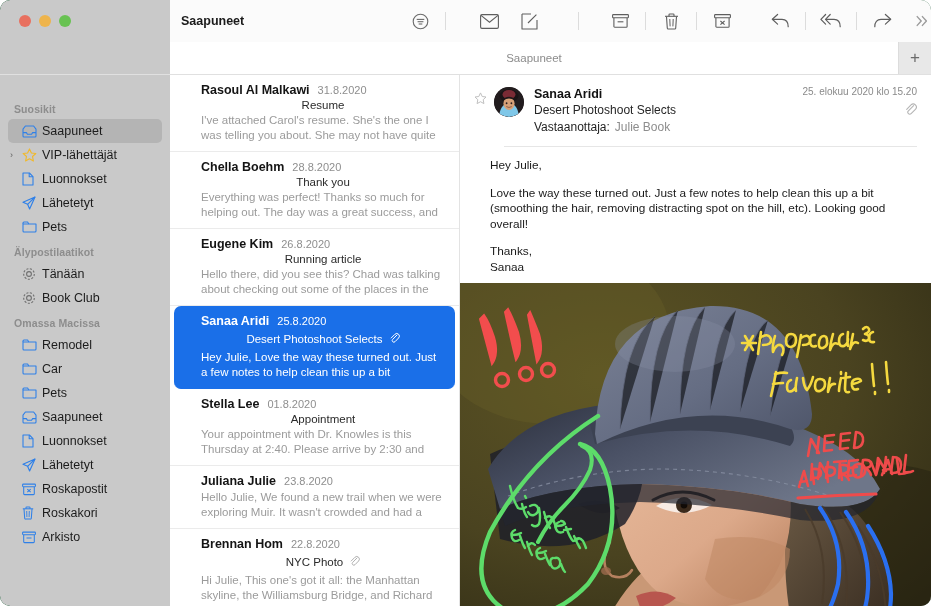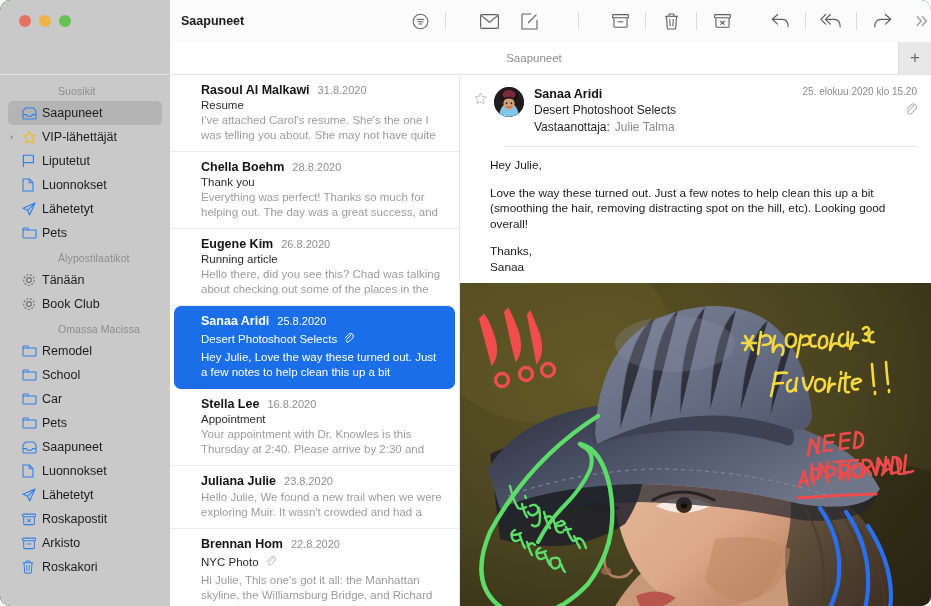--- a/index.html
+++ b/index.html
@@ -82,22 +82,22 @@
   .body-row { flex: 1; display: flex; min-height: 0; }
 
   .sidebar {
     width: 170px; flex: 0 0 170px;
     background: #c9c9c9;
     padding-top: 1px;
     overflow: hidden;
     border-bottom-left-radius: 10px;
   }
   .sb-group {
-    font-size: 10.5px; font-weight: normal; color: #8d8d8d;
-    padding: 9px 0 4px 14px; letter-spacing: 0.1px; margin-left: 44px;
+    font-size: 10.5px; font-weight: bold; color: #8d8d8d;
+    padding: 27px 0 4px 14px; letter-spacing: 0.1px;
   }
   .sb-group.tight { padding-top: 7px; }
   .sb-item {
     display: flex; align-items: center;
     height: 24px; margin: 0 8px; padding-left: 14px;
     border-radius: 5px; position: relative;
   }
   .sb-item.selected { background: #b4b4b4; }
   .sb-item .disc { position: absolute; left: 2px; top: 7px; color: #5e5e5e; font-size: 9px; }
   .sb-icon { width: 20px; display: flex; align-items: center; color: #2f80e8; flex: 0 0 20px; }
@@ -121,21 +121,21 @@
     background: #1a6fe8;
     border-bottom-color: #1a6fe8;
     border-radius: 7px;
     margin: 0 4px;
     padding-left: 27px;
     padding-right: 10px;
   }
   .msg-line1 { display: flex; align-items: baseline; justify-content: flex-start; }
   .msg-from { font-size: 12.5px; font-weight: bold; color: #141414; }
   .msg-date { font-size: 11px; color: #8e8e8e; white-space: nowrap; padding-left: 8px; }
-  .msg-line2 { display: flex; align-items: center; justify-content: flex-start; margin-top: 2px; }
+  .msg-line2 { display: flex; align-items: center; justify-content: center; margin-top: 2px; }
   .msg-subj { font-size: 11.5px; color: #2a2a2a; }
   .msg-clip { color: #b0b0b0; flex: 0 0 auto; padding-left: 6px; }
   .msg-prev {
     font-size: 11.5px; color: #9b9b9b; line-height: 14.5px;
     margin-top: 2px; max-height: 29px; overflow: hidden;
   }
   .msg.selected .msg-from,
   .msg.selected .msg-date,
   .msg.selected .msg-subj,
   .msg.selected .msg-prev { color: #ffffff; }
@@ -320,28 +320,20 @@
           <span class="disc">›</span>
           <span class="sb-icon yellow">
             <svg width="15" height="14" viewBox="0 0 15 14" fill="none">
               <path d="M7.5 0.9 L9.4 5 L13.8 5.5 L10.5 8.5 L11.4 13 L7.5 10.8 L3.6 13 L4.5 8.5 L1.2 5.5 L5.6 5 Z" stroke="currentColor" stroke-width="1.15" stroke-linejoin="round" fill="none"></path>
             </svg>
           </span>
           <span class="sb-label">VIP-lähettäjät</span>
         </div>
         <div class="sb-item">
           <span class="sb-icon">
-            <svg width="13" height="14" viewBox="0 0 13 14" fill="none">
-              <path d="M1.4 13 V1.2 h10 v7.4 h-10" stroke="currentColor" stroke-width="1.15" stroke-linejoin="round" fill="none"></path>
-            </svg>
-          </span>
-          <span class="sb-label">Liputetut</span>
-        </div>
-        <div class="sb-item">
-          <span class="sb-icon">
             <svg width="12" height="14" viewBox="0 0 12 14" fill="none">
               <path d="M1 1 h6.4 L11 4.6 V13 H1 Z" stroke="currentColor" stroke-width="1.1" stroke-linejoin="round" fill="none"></path>
               <path d="M7.2 1 V4.8 H11" stroke="currentColor" stroke-width="1.1" fill="none" stroke-linejoin="round"></path>
             </svg>
           </span>
           <span class="sb-label">Luonnokset</span>
         </div>
         <div class="sb-item">
           <span class="sb-icon">
             <svg width="14" height="14" viewBox="0 0 14 14" fill="none">
@@ -389,29 +381,20 @@
           </span>
           <span class="sb-label">Remodel</span>
         </div>
         <div class="sb-item">
           <span class="sb-icon">
             <svg width="15" height="12" viewBox="0 0 15 12" fill="none">
               <path d="M1 3 V10 a1 1 0 0 0 1 1 h11 a1 1 0 0 0 1-1 V3 Z" stroke="currentColor" stroke-width="1.1" stroke-linejoin="round" fill="none"></path>
               <path d="M1 3 V2 a1 1 0 0 1 1-1 h3.6 l1.2 2" stroke="currentColor" stroke-width="1.1" fill="none" stroke-linejoin="round"></path>
             </svg>
           </span>
-          <span class="sb-label">School</span>
-        </div>
-        <div class="sb-item">
-          <span class="sb-icon">
-            <svg width="15" height="12" viewBox="0 0 15 12" fill="none">
-              <path d="M1 3 V10 a1 1 0 0 0 1 1 h11 a1 1 0 0 0 1-1 V3 Z" stroke="currentColor" stroke-width="1.1" stroke-linejoin="round" fill="none"></path>
-              <path d="M1 3 V2 a1 1 0 0 1 1-1 h3.6 l1.2 2" stroke="currentColor" stroke-width="1.1" fill="none" stroke-linejoin="round"></path>
-            </svg>
-          </span>
           <span class="sb-label">Car</span>
         </div>
         <div class="sb-item">
           <span class="sb-icon">
             <svg width="15" height="12" viewBox="0 0 15 12" fill="none">
               <path d="M1 3 V10 a1 1 0 0 0 1 1 h11 a1 1 0 0 0 1-1 V3 Z" stroke="currentColor" stroke-width="1.1" stroke-linejoin="round" fill="none"></path>
               <path d="M1 3 V2 a1 1 0 0 1 1-1 h3.6 l1.2 2" stroke="currentColor" stroke-width="1.1" fill="none" stroke-linejoin="round"></path>
             </svg>
           </span>
           <span class="sb-label">Pets</span>
@@ -445,43 +428,43 @@
         </div>
         <div class="sb-item">
           <span class="sb-icon">
             <svg width="14" height="13" viewBox="0 0 14 13" fill="none">
               <rect x="0.6" y="1.1" width="12.8" height="2.6" rx="0.6" stroke="currentColor" stroke-width="1.05"></rect>
               <path d="M1.7 3.9 v6.9 a0.8 0.8 0 0 0 .8 .8 h9 a0.8 0.8 0 0 0 .8-.8 V3.9" stroke="currentColor" stroke-width="1.05" fill="none"></path>
               <path d="M5.3 6.2 L8.7 9.2 M8.7 6.2 L5.3 9.2" stroke="currentColor" stroke-width="1.05"></path>
             </svg>
           </span>
           <span class="sb-label">Roskapostit</span>
-        </div>
-        <div class="sb-item">
-          <span class="sb-icon">
-            <svg width="14" height="13" viewBox="0 0 14 13" fill="none">
-              <rect x="0.6" y="1.1" width="12.8" height="2.6" rx="0.6" stroke="currentColor" stroke-width="1.05"></rect>
-              <path d="M1.7 3.9 v6.9 a0.8 0.8 0 0 0 .8 .8 h9 a0.8 0.8 0 0 0 .8-.8 V3.9" stroke="currentColor" stroke-width="1.05" fill="none"></path>
-              <line x1="4.5" y1="7" x2="9.5" y2="7" stroke="currentColor" stroke-width="1.05"></line>
-            </svg>
-          </span>
-          <span class="sb-label">Arkisto</span>
         </div>
         <div class="sb-item">
           <span class="sb-icon">
             <svg width="12" height="14" viewBox="0 0 12 14" fill="none">
               <path d="M0.8 2.8 h10.4" stroke="currentColor" stroke-width="1.05"></path>
               <path d="M4 2.8 V1.6 a0.7 0.7 0 0 1 .7-.7 h2.6 a0.7 0.7 0 0 1 .7 .7 V2.8" stroke="currentColor" stroke-width="1.05" fill="none"></path>
               <path d="M2 3 L2.7 12.4 a0.8 0.8 0 0 0 .8 .7 h5 a0.8 0.8 0 0 0 .8-.7 L10 3" stroke="currentColor" stroke-width="1.05" fill="none"></path>
               <line x1="4.7" y1="5" x2="4.9" y2="11" stroke="currentColor" stroke-width="0.9"></line>
               <line x1="7.3" y1="5" x2="7.1" y2="11" stroke="currentColor" stroke-width="0.9"></line>
             </svg>
           </span>
           <span class="sb-label">Roskakori</span>
         </div>
+        <div class="sb-item">
+          <span class="sb-icon">
+            <svg width="14" height="13" viewBox="0 0 14 13" fill="none">
+              <rect x="0.6" y="1.1" width="12.8" height="2.6" rx="0.6" stroke="currentColor" stroke-width="1.05"></rect>
+              <path d="M1.7 3.9 v6.9 a0.8 0.8 0 0 0 .8 .8 h9 a0.8 0.8 0 0 0 .8-.8 V3.9" stroke="currentColor" stroke-width="1.05" fill="none"></path>
+              <line x1="4.5" y1="7" x2="9.5" y2="7" stroke="currentColor" stroke-width="1.05"></line>
+            </svg>
+          </span>
+          <span class="sb-label">Arkisto</span>
+        </div>
       </div>
 
     <div class="msglist" id="msglist">
         <div class="msg">
           <div class="msg-line1">
             <span class="msg-from">Rasoul Al Malkawi</span>
             <span class="msg-date">31.8.2020</span>
           </div>
           <div class="msg-line2">
             <span class="msg-subj">Resume</span>
@@ -517,21 +500,21 @@
             <span class="msg-subj">Desert Photoshoot Selects</span>
             <span class="msg-clip"><svg width="11" height="12" viewBox="0 0 11 12" fill="none">
                 <path d="M8 3 L3.7 7.4 a1.6 1.6 0 0 0 2.3 2.3 L9.6 6 a2.6 2.6 0 0 0 -3.7 -3.7 L2.2 6" stroke="currentColor" stroke-width="1" stroke-linecap="round" fill="none"></path>
               </svg></span>
           </div>
           <div class="msg-prev">Hey Julie, Love the way these turned out. Just a few notes to help clean this up a bit (smoothing th…</div>
         </div>
         <div class="msg">
           <div class="msg-line1">
             <span class="msg-from">Stella Lee</span>
-            <span class="msg-date">16.8.2020</span>
+            <span class="msg-date">01.8.2020</span>
           </div>
           <div class="msg-line2">
             <span class="msg-subj">Appointment</span>
           </div>
           <div class="msg-prev">Your appointment with Dr. Knowles is this Thursday at 2:40. Please arrive by 2:30 and remember to br…</div>
         </div>
         <div class="msg">
           <div class="msg-line1">
             <span class="msg-from">Juliana Julie</span>
             <span class="msg-date">23.8.2020</span>
@@ -580,21 +563,21 @@
               <ellipse cx="17.4" cy="16.2" rx="0.9" ry="1" fill="#2a1f20"></ellipse>
               <path d="M12.6 19.8 Q15 21.4 17.4 19.8" stroke="#8a5a46" stroke-width="0.9" fill="none" stroke-linecap="round"></path>
             </g>
           </svg>
         </div>
 
         <div class="hd-fields">
           <div class="hd-name">Sanaa Aridi</div>
           <div class="hd-subj">Desert Photoshoot Selects</div>
           <div class="hd-to">
-            <span>Vastaanottaja:</span><span class="to-val">Julie Talma</span>
+            <span>Vastaanottaja:</span><span class="to-val">Julie Book</span>
           </div>
         </div>
 
         <div class="hd-right">
           <div class="hd-date">25. elokuu 2020 klo 15.20</div>
           <div class="hd-clip">
             <svg width="13" height="14" viewBox="0 0 13 14" style="float:right">
               <path d="M9.6 3.6 L4.4 8.9 a1.9 1.9 0 0 0 2.7 2.7 L11.4 7.3 a3.1 3.1 0 0 0 -4.4 -4.4 L2.7 7.3" fill="none" stroke="#b5b5b5" stroke-width="1.1" stroke-linecap="round"></path>
             </svg>
           </div>

